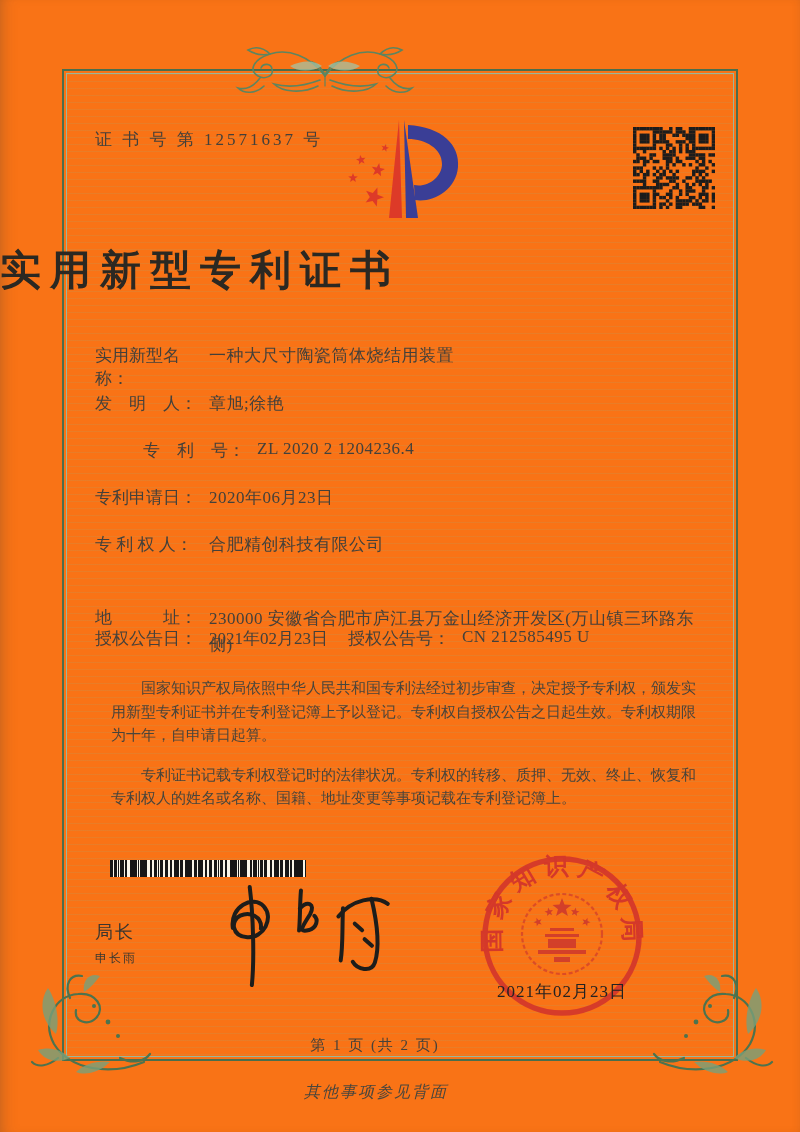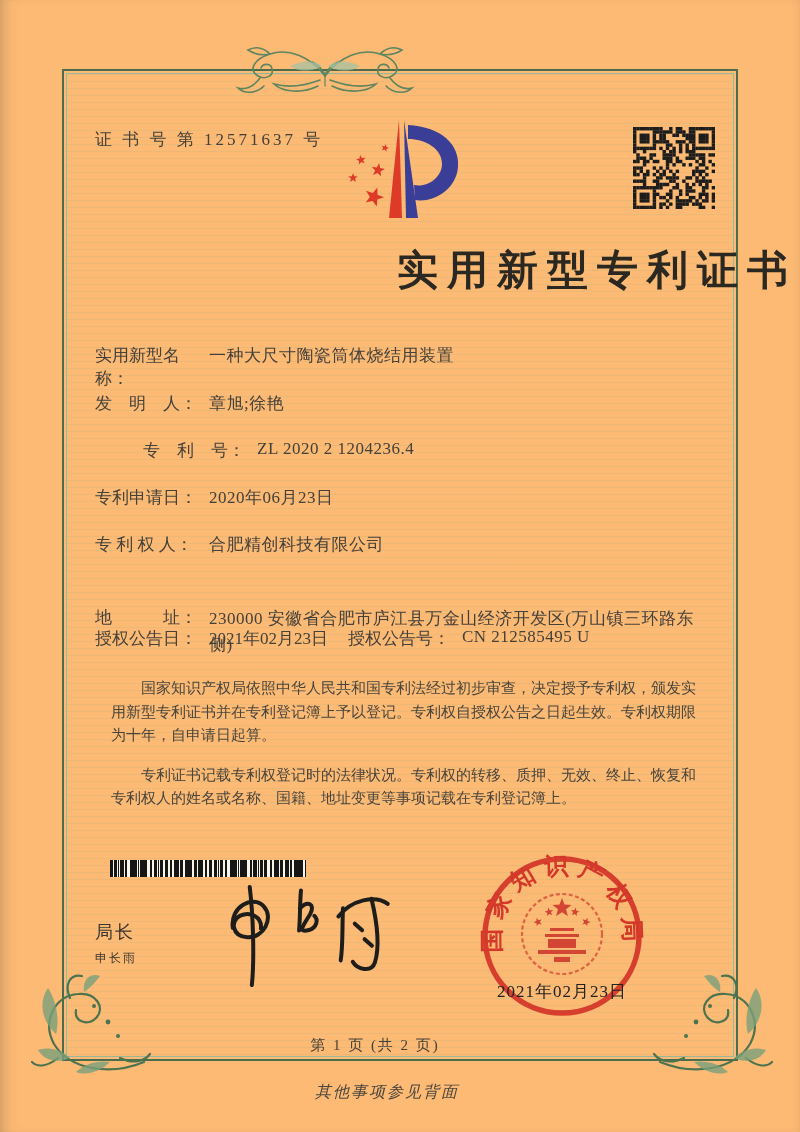--- a/index.html
+++ b/index.html
@@ -1,35 +1,35 @@
 <!DOCTYPE html>
 <html><head>
 <meta charset="utf-8">
 <style>
   html,body{margin:0;padding:0;background:#e8e4da;}
   .paper{
     position:relative;width:800px;height:1132px;margin:0 auto;
-    background:#fdba74;
+    background:#f97316;
     box-shadow:inset 12px 0 18px -14px rgba(60,60,50,.45), inset -6px 0 12px -10px rgba(60,60,50,.25);
     font-family:"Liberation Serif","DejaVu Serif",serif;
     color:#3c382f;overflow:hidden;
   }
   .abs{position:absolute;}
   
   .frame{
     left:62px;top:69px;width:676px;height:992px;
     border:2px solid #4a6e4d;box-sizing:border-box;
   }
   .frame-inner{
     position:absolute;left:2px;top:2px;right:2px;bottom:2px;
     border:1px solid #9ab79a;
     background:repeating-linear-gradient(to bottom, rgba(150,175,130,.16) 0 1px, rgba(0,0,0,0) 1px 7px);
   }
   .cert-no{left:95px;top:128px;font-size:17px;letter-spacing:3px;color:#44403a;}
-  .title{left:0;top:243px;width:797px;text-align:right;font-size:41px;font-weight:bold;
+  .title{left:0;top:243px;width:797px;text-align:left;font-size:41px;font-weight:bold;
          letter-spacing:9px;color:#2b2822;}
   .row{left:95px;width:630px;font-size:17px;color:#44403a;}
   .row .lbl{display:inline-block;width:114px;vertical-align:top;}
   .row .val{display:inline-block;vertical-align:top;letter-spacing:.5px;}
   .r0{top:344px;} .r1{top:392px;} .r2{top:439px;margin-left:48px;} .r3{top:486px;} .r4{top:533px;}
   .r5{top:606px;} .r5 .val{width:494px;line-height:26px;}
   .grant{top:627px;}
   .grant .gval{display:inline-block;width:139px;white-space:nowrap;}
   .paragraphs{left:95px;top:661px;width:620px;font-size:15px;line-height:23.5px;color:#48443b;}
   .paragraphs p{margin:16px;text-indent:2em;}
@@ -37,21 +37,21 @@
     left:110px;top:860px;width:196px;height:17px;background-color:#f9f5e8;
     background-image:
       repeating-linear-gradient(90deg,#161616 0 2px,rgba(0,0,0,0) 2px 5px),
       repeating-linear-gradient(90deg,#161616 0 1px,rgba(0,0,0,0) 1px 4px),
       repeating-linear-gradient(90deg,#161616 0 3px,rgba(0,0,0,0) 3px 11px);
   }
   .signer-title{left:95px;top:920px;font-size:18px;letter-spacing:2px;color:#3a362f;}
   .signer-name{left:95px;top:950px;font-size:12px;letter-spacing:2px;color:#3a362f;}
   .page-footer{left:0;top:1036px;width:750px;text-align:center;font-size:15px;letter-spacing:2px;color:#45413a;}
   .back-note{left:0;top:1082px;width:752px;text-align:center;font-size:16px;letter-spacing:2px;
-             color:#4a463d;font-style:italic;padding-left:11px;}
+             color:#4a463d;font-style:italic;}
   .qr{left:633px;top:127px;width:82px;height:82px;}
   .logo{left:330px;top:115px;}
   .seal{left:472px;top:846px;}
   .signature{left:205px;top:872px;}
   .orn-top{left:230px;top:42px;}
   .orn-bl{left:24px;top:970px;}
   .orn-br{left:646px;top:970px;transform:scaleX(-1);}
 </style>
 </head>
 <body>

